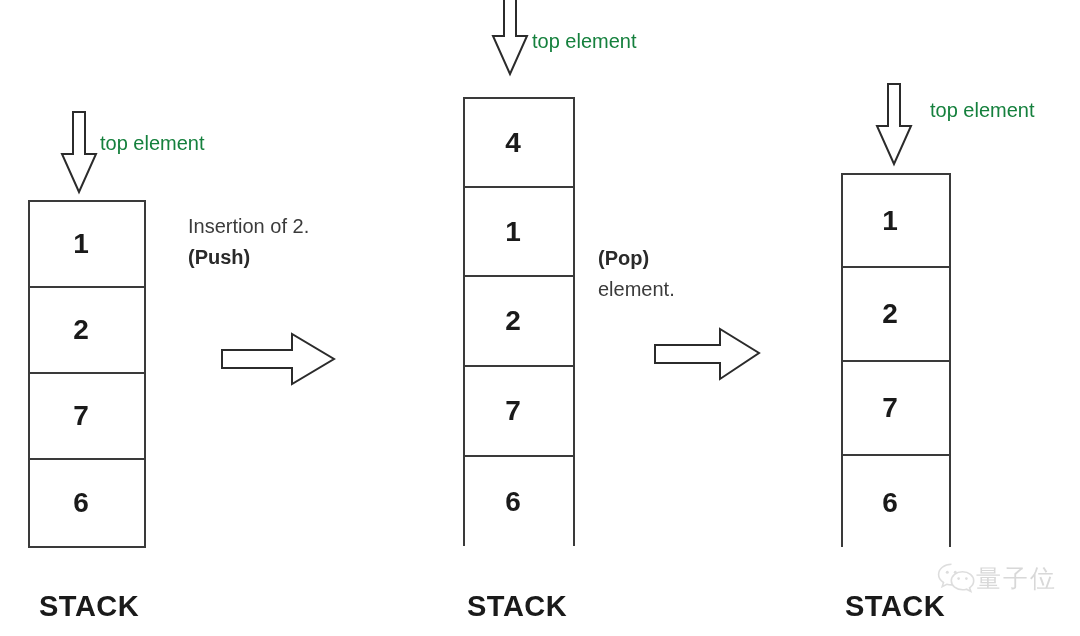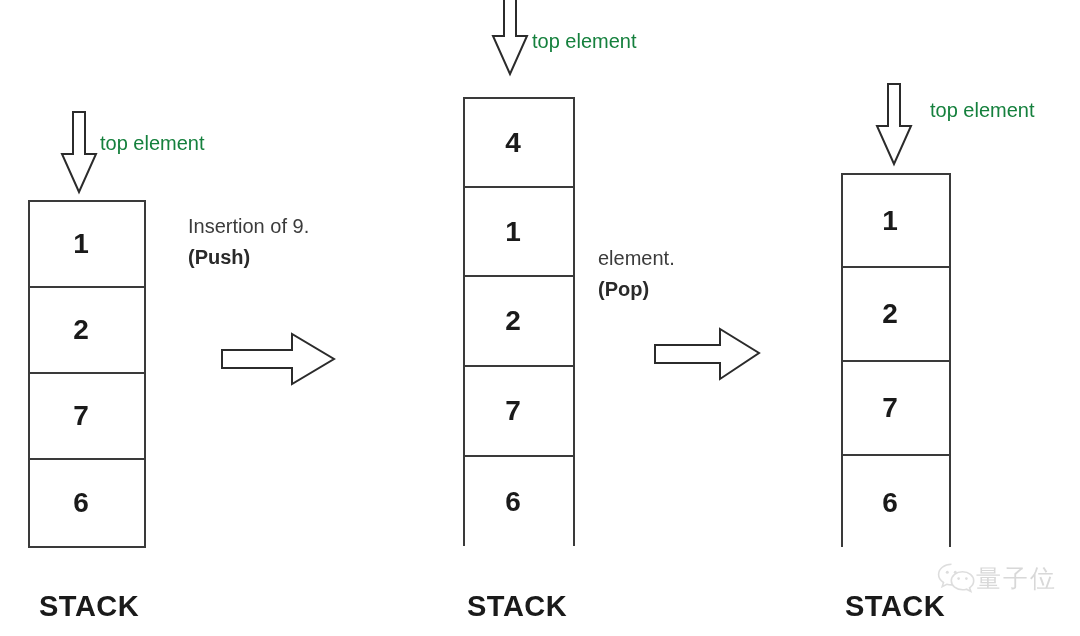--- a/index.html
+++ b/index.html
@@ -150,21 +150,21 @@
   <div class="arrow-down" style="left:58px; top:110px; width:42px; height:84px;">
     <svg width="42" height="84" viewBox="0 0 42 84">
       <path class="arrow-shape" d="M15,2 L27,2 L27,44 L38,44 L21,82 L4,44 L15,44 Z"></path>
     </svg>
   </div>
   <div class="top-label" style="left:100px; top:132px;">top element</div>
 
   <div class="stack-caption" style="left:39px; top:590px;">STACK</div>
 
   <div class="op-caption" style="left:188px; top:211px;">
-    <span class="op-line">Insertion of 9.</span>
+    <span class="op-line">Insertion of 2.</span>
     <span class="op-line strong">(Push)</span>
   </div>
 
   <div class="arrow-right" style="left:220px; top:330px; width:116px; height:58px;">
     <svg width="116" height="58" viewBox="0 0 116 58">
       <path class="arrow-shape" d="M2,20 L72,20 L72,4 L114,29 L72,54 L72,38 L2,38 Z"></path>
     </svg>
   </div>
 
   <div class="stack" style="left:463px; top:97px; width:112px; height:449px;">
@@ -190,22 +190,22 @@
   <div class="arrow-down" style="left:489px; top:-8px; width:42px; height:84px;">
     <svg width="42" height="84" viewBox="0 0 42 84">
       <path class="arrow-shape" d="M15,2 L27,2 L27,44 L38,44 L21,82 L4,44 L15,44 Z"></path>
     </svg>
   </div>
   <div class="top-label" style="left:532px; top:30px;">top element</div>
 
   <div class="stack-caption" style="left:467px; top:590px;">STACK</div>
 
   <div class="op-caption" style="left:598px; top:243px;">
+    <span class="op-line strong">(Pop)</span>
     <span class="op-line">element.</span>
-    <span class="op-line strong">(Pop)</span>
   </div>
 
   <div class="arrow-right" style="left:653px; top:326px; width:108px; height:56px;">
     <svg width="108" height="56" viewBox="0 0 108 56">
       <path class="arrow-shape" d="M2,19 L67,19 L67,3 L106,27 L67,53 L67,37 L2,37 Z"></path>
     </svg>
   </div>
 
   <div class="stack" style="left:841px; top:173px; width:110px; height:374px;">
     <div class="stack-boxes" style="width:110px; height:374px;">

